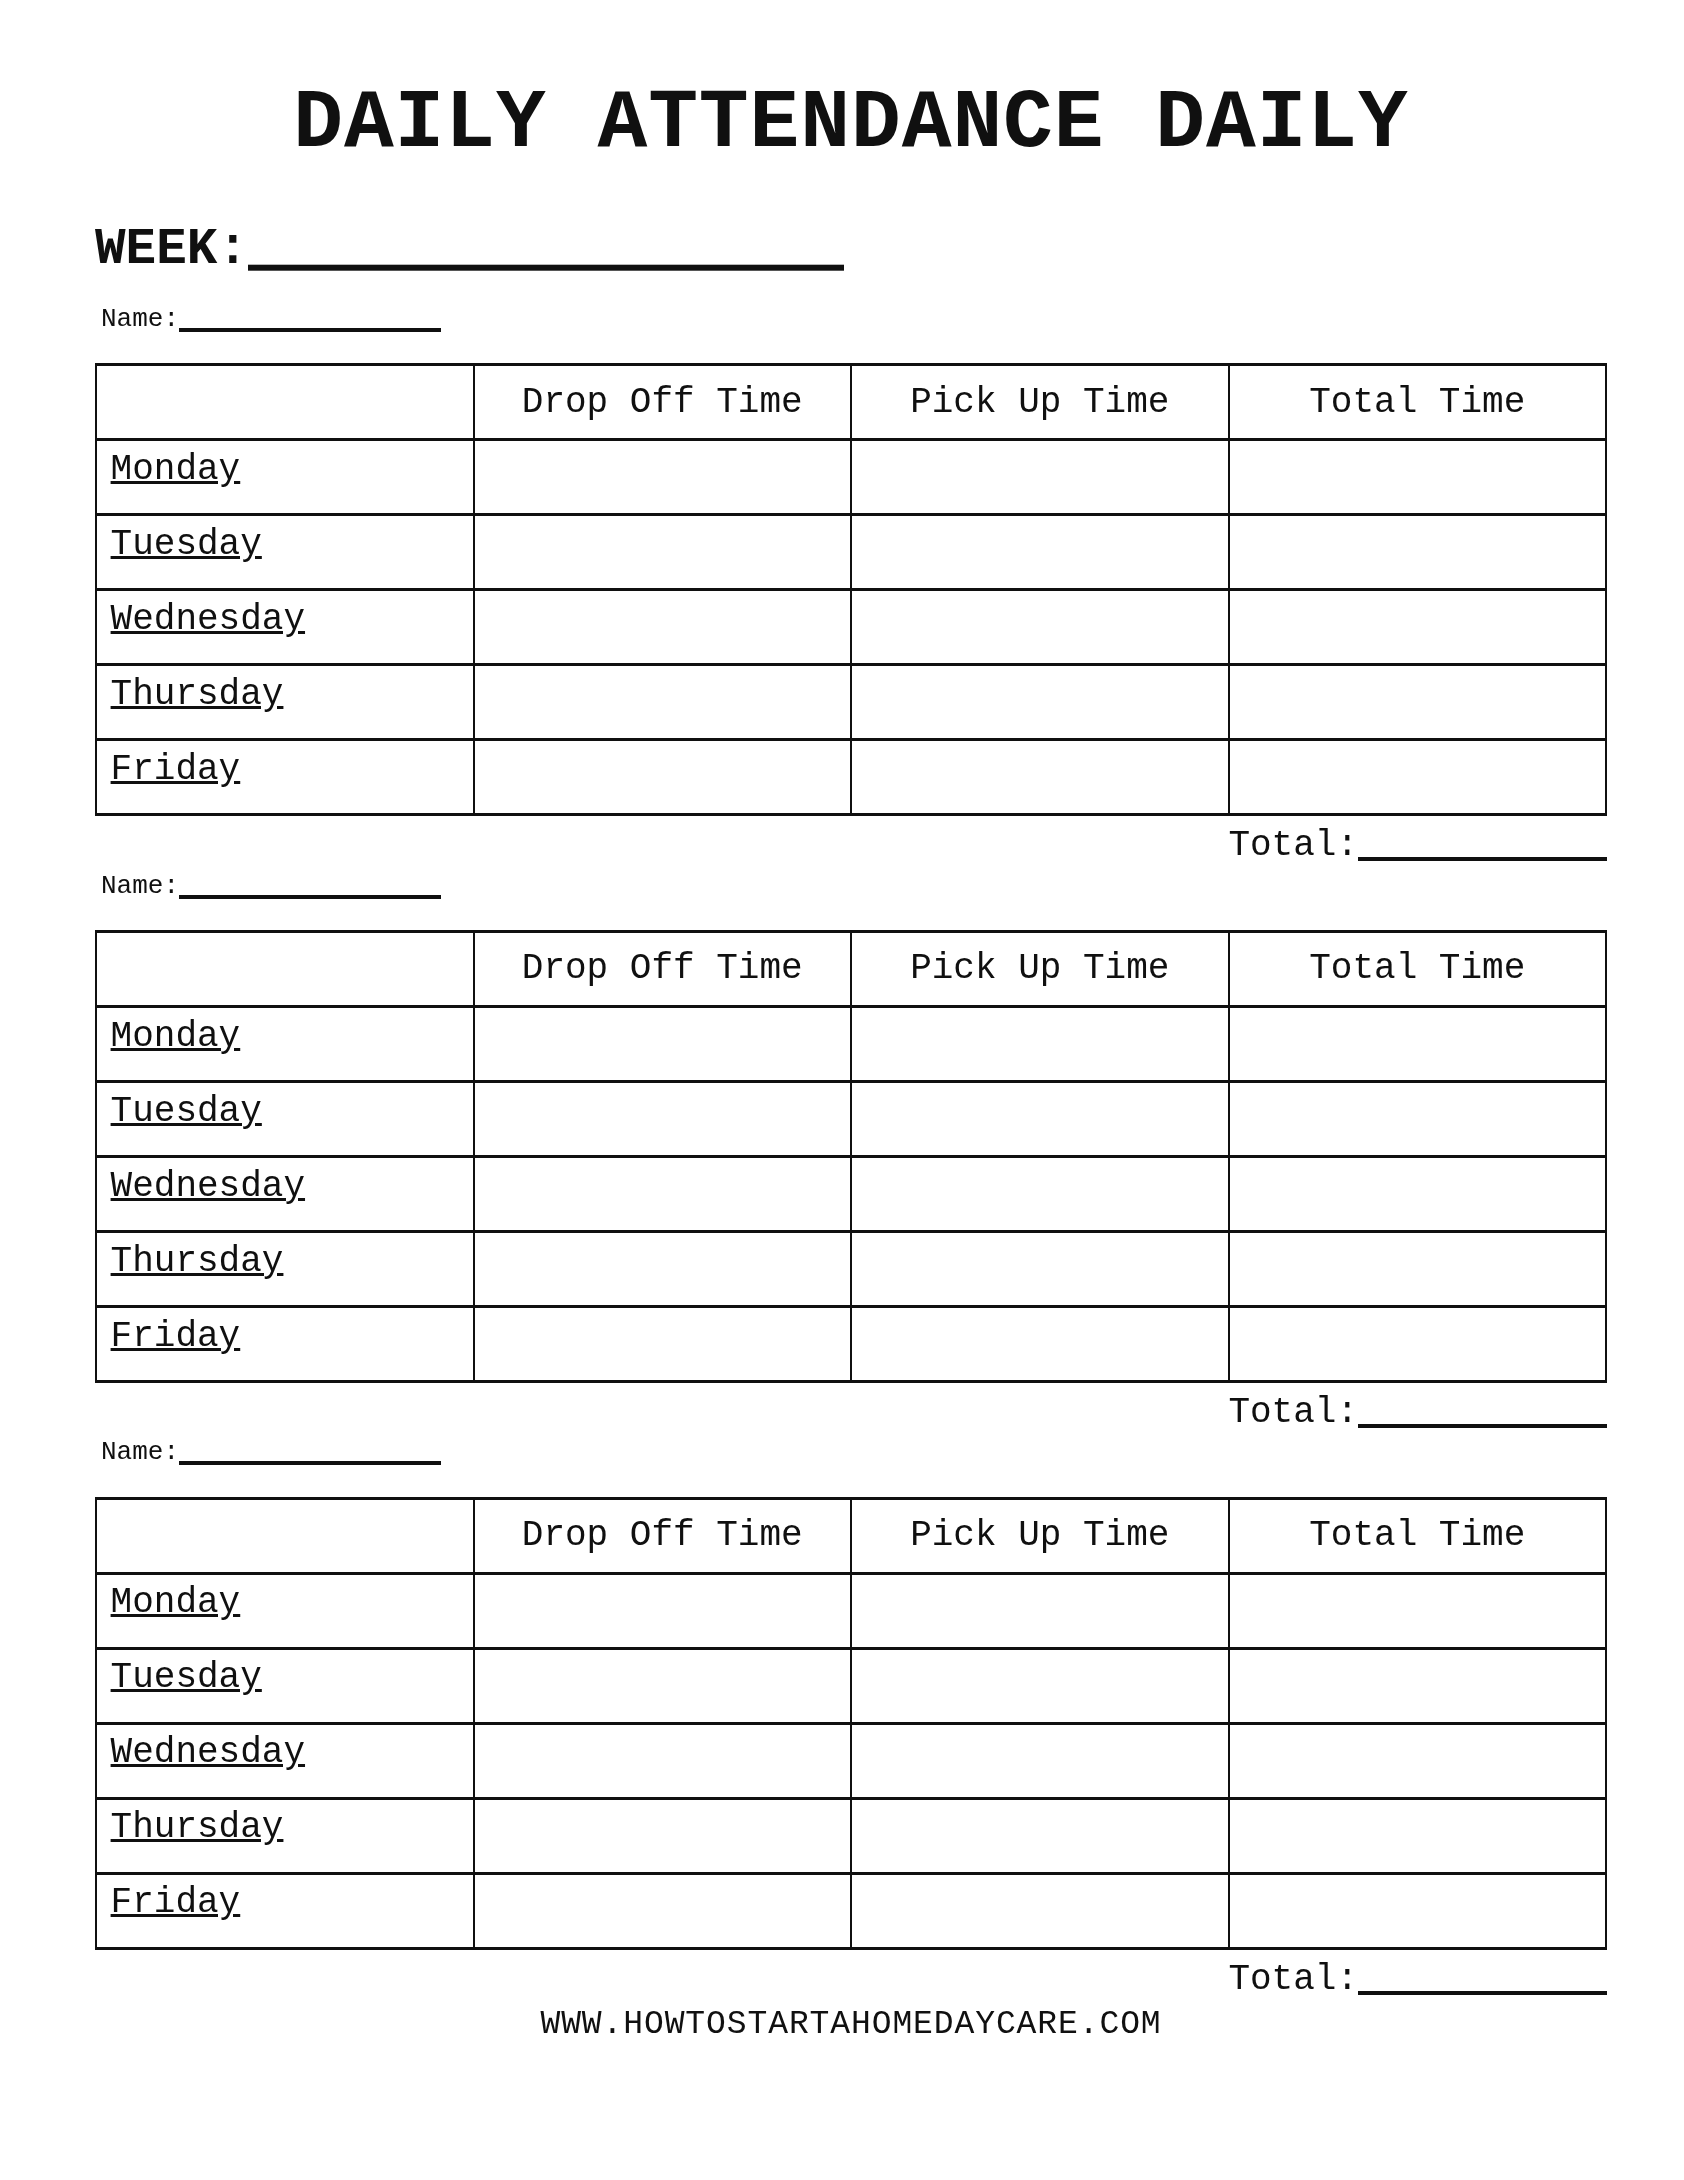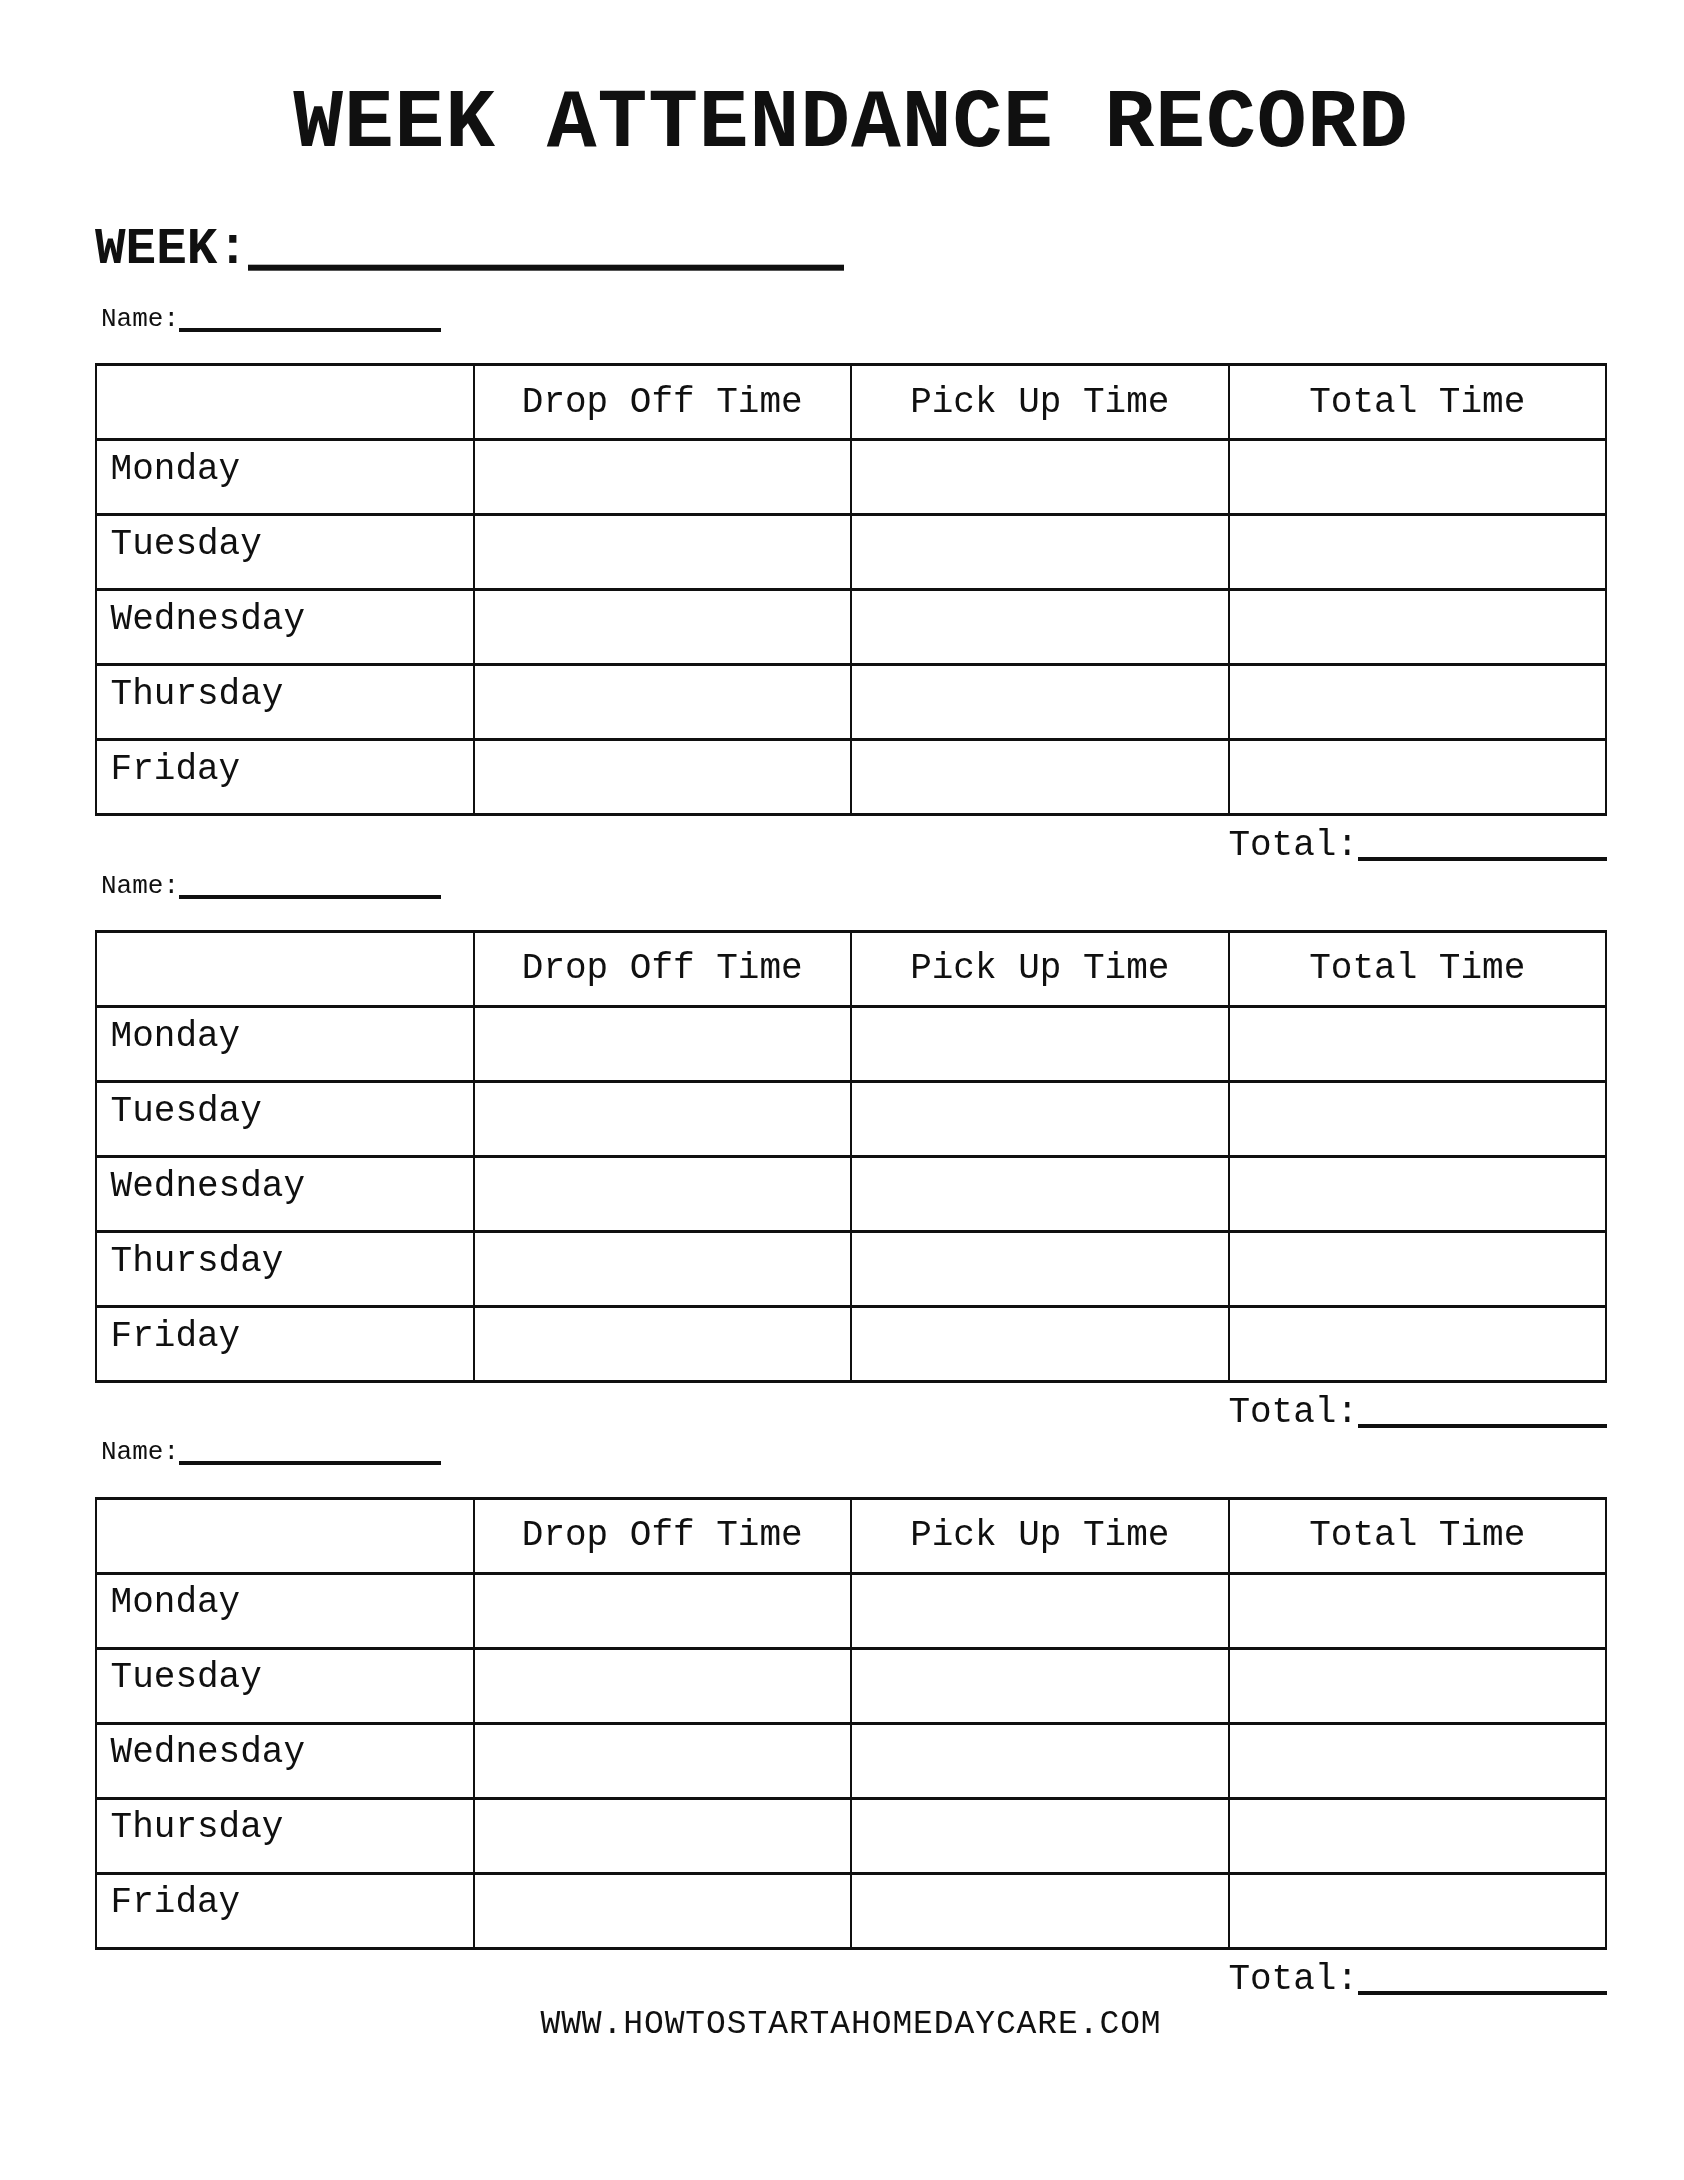--- a/index.html
+++ b/index.html
@@ -50,21 +50,21 @@
     border-bottom-width:3.4px;
     width:25%;
   }
   .head-row td { height:75px; }
   .col-head {
     font-size:36px;
     text-align:center;
     vertical-align:middle;
     white-space:nowrap;
   }
-  .day-row td { height:75px; }
+  .day-row td { height:75px;text-decoration:underline; }
   .day-cell {
     font-size:36px;
     text-align:left;
     vertical-align:top;
     padding:6.8px 0 0 13.6px;
     line-height:1.2;
   }
 
   .total-row {
     margin-top:8px;
@@ -81,21 +81,21 @@
     font-size:33px;
     line-height:1.2;
     letter-spacing:0.9px;
   }
 </style>
 </head>
 <body>
 
 <div class="page">
 
-  <h1 class="title">WEEK ATTENDANCE RECORD</h1>
+  <h1 class="title">DAILY ATTENDANCE DAILY</h1>
 
   <div class="week-row"><span>WEEK:</span><span class="blank week-blank"></span></div>
 
   <section>
     <div class="name-row"><span>Name:</span><span class="blank name-blank"></span></div>
 
     <table class="att-table">
       <tbody>
           <tr class="head-row">
         <td class="corner"></td>

